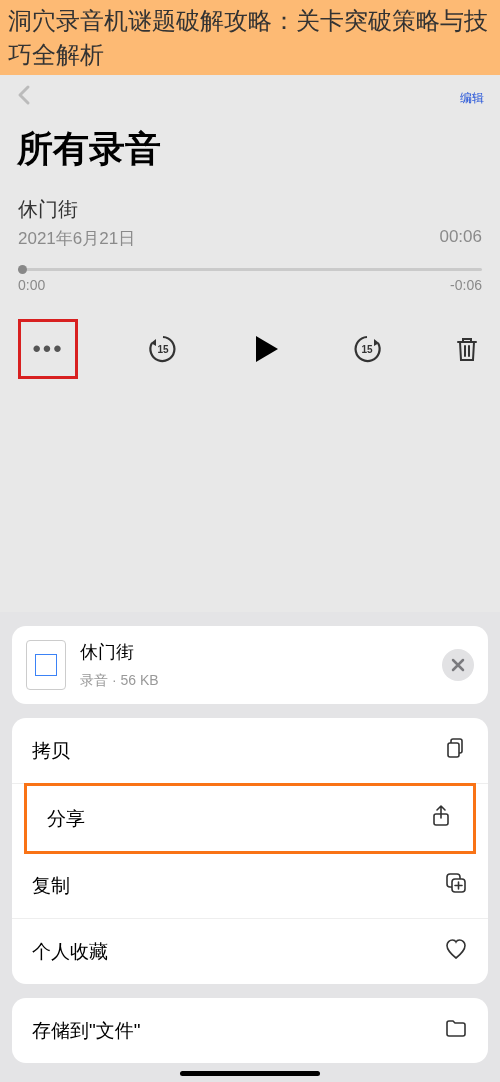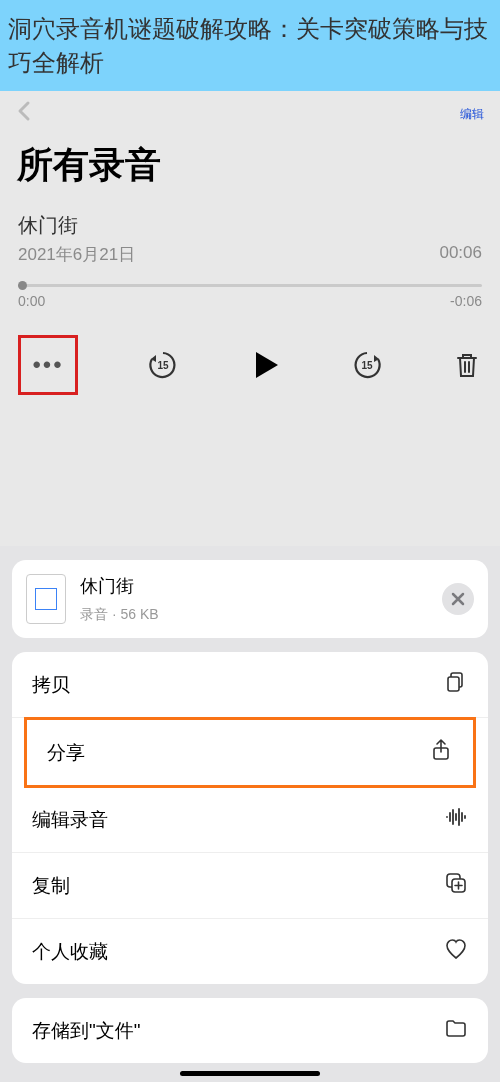--- a/index.html
+++ b/index.html
@@ -6,24 +6,24 @@
 body {
   width: 500px;
   height: 1082px;
   font-family: -apple-system, "PingFang SC", "Helvetica Neue", sans-serif;
   background: #e8e8e8;
   overflow: hidden;
   position: relative;
 }
 .article-title {
   font-size: 24px;
-  padding: 12px 8px;
+  padding: 4px 8px;
   color: #333;
   line-height: 1.4;
-  background: #7dd3fc;
+  background: #fdba74;
 }
 .phone-screen {
   background: #e8e8e8;
 }
 .nav-bar {
   display: flex;
   justify-content: space-between;
   align-items: center;
   padding: 8px 16px 4px;
 }
@@ -270,26 +270,20 @@
           </svg></span>
     </div>
     <div class="action-row highlighted">
       <span>分享</span>
       <span class="row-icon"><svg viewBox="0 0 24 24">
             <path d="M12 2 L12 14 M8 6 L12 2 L16 6" stroke="#333" stroke-width="1.6" fill="none" stroke-linecap="round" stroke-linejoin="round"></path>
             <rect x="5" y="10" width="14" height="11" rx="2" stroke="#333" stroke-width="1.6" fill="none"></rect>
           </svg></span>
     </div>
     <div class="action-row">
-      <span>编辑录音</span>
-      <span class="row-icon"><svg viewBox="0 0 24 24">
-            <path d="M3 12 L3 12 M6 8 L6 16 M9 5 L9 19 M12 9 L12 15 M15 4 L15 20 M18 8 L18 16 M21 11 L21 13" stroke="#333" stroke-width="1.8" stroke-linecap="round"></path>
-          </svg></span>
-    </div>
-    <div class="action-row">
       <span>复制</span>
       <span class="row-icon"><svg viewBox="0 0 24 24">
             <rect x="3" y="3" width="13" height="13" rx="3" stroke="#333" stroke-width="1.6" fill="none"></rect>
             <rect x="8" y="8" width="13" height="13" rx="3" stroke="#333" stroke-width="1.6" fill="#fff"></rect>
             <path d="M14.5 11 L14.5 18 M11 14.5 L18 14.5" stroke="#333" stroke-width="1.6" stroke-linecap="round"></path>
           </svg></span>
     </div>
     <div class="action-row">
       <span>个人收藏</span>
       <span class="row-icon"><svg viewBox="0 0 24 24">

